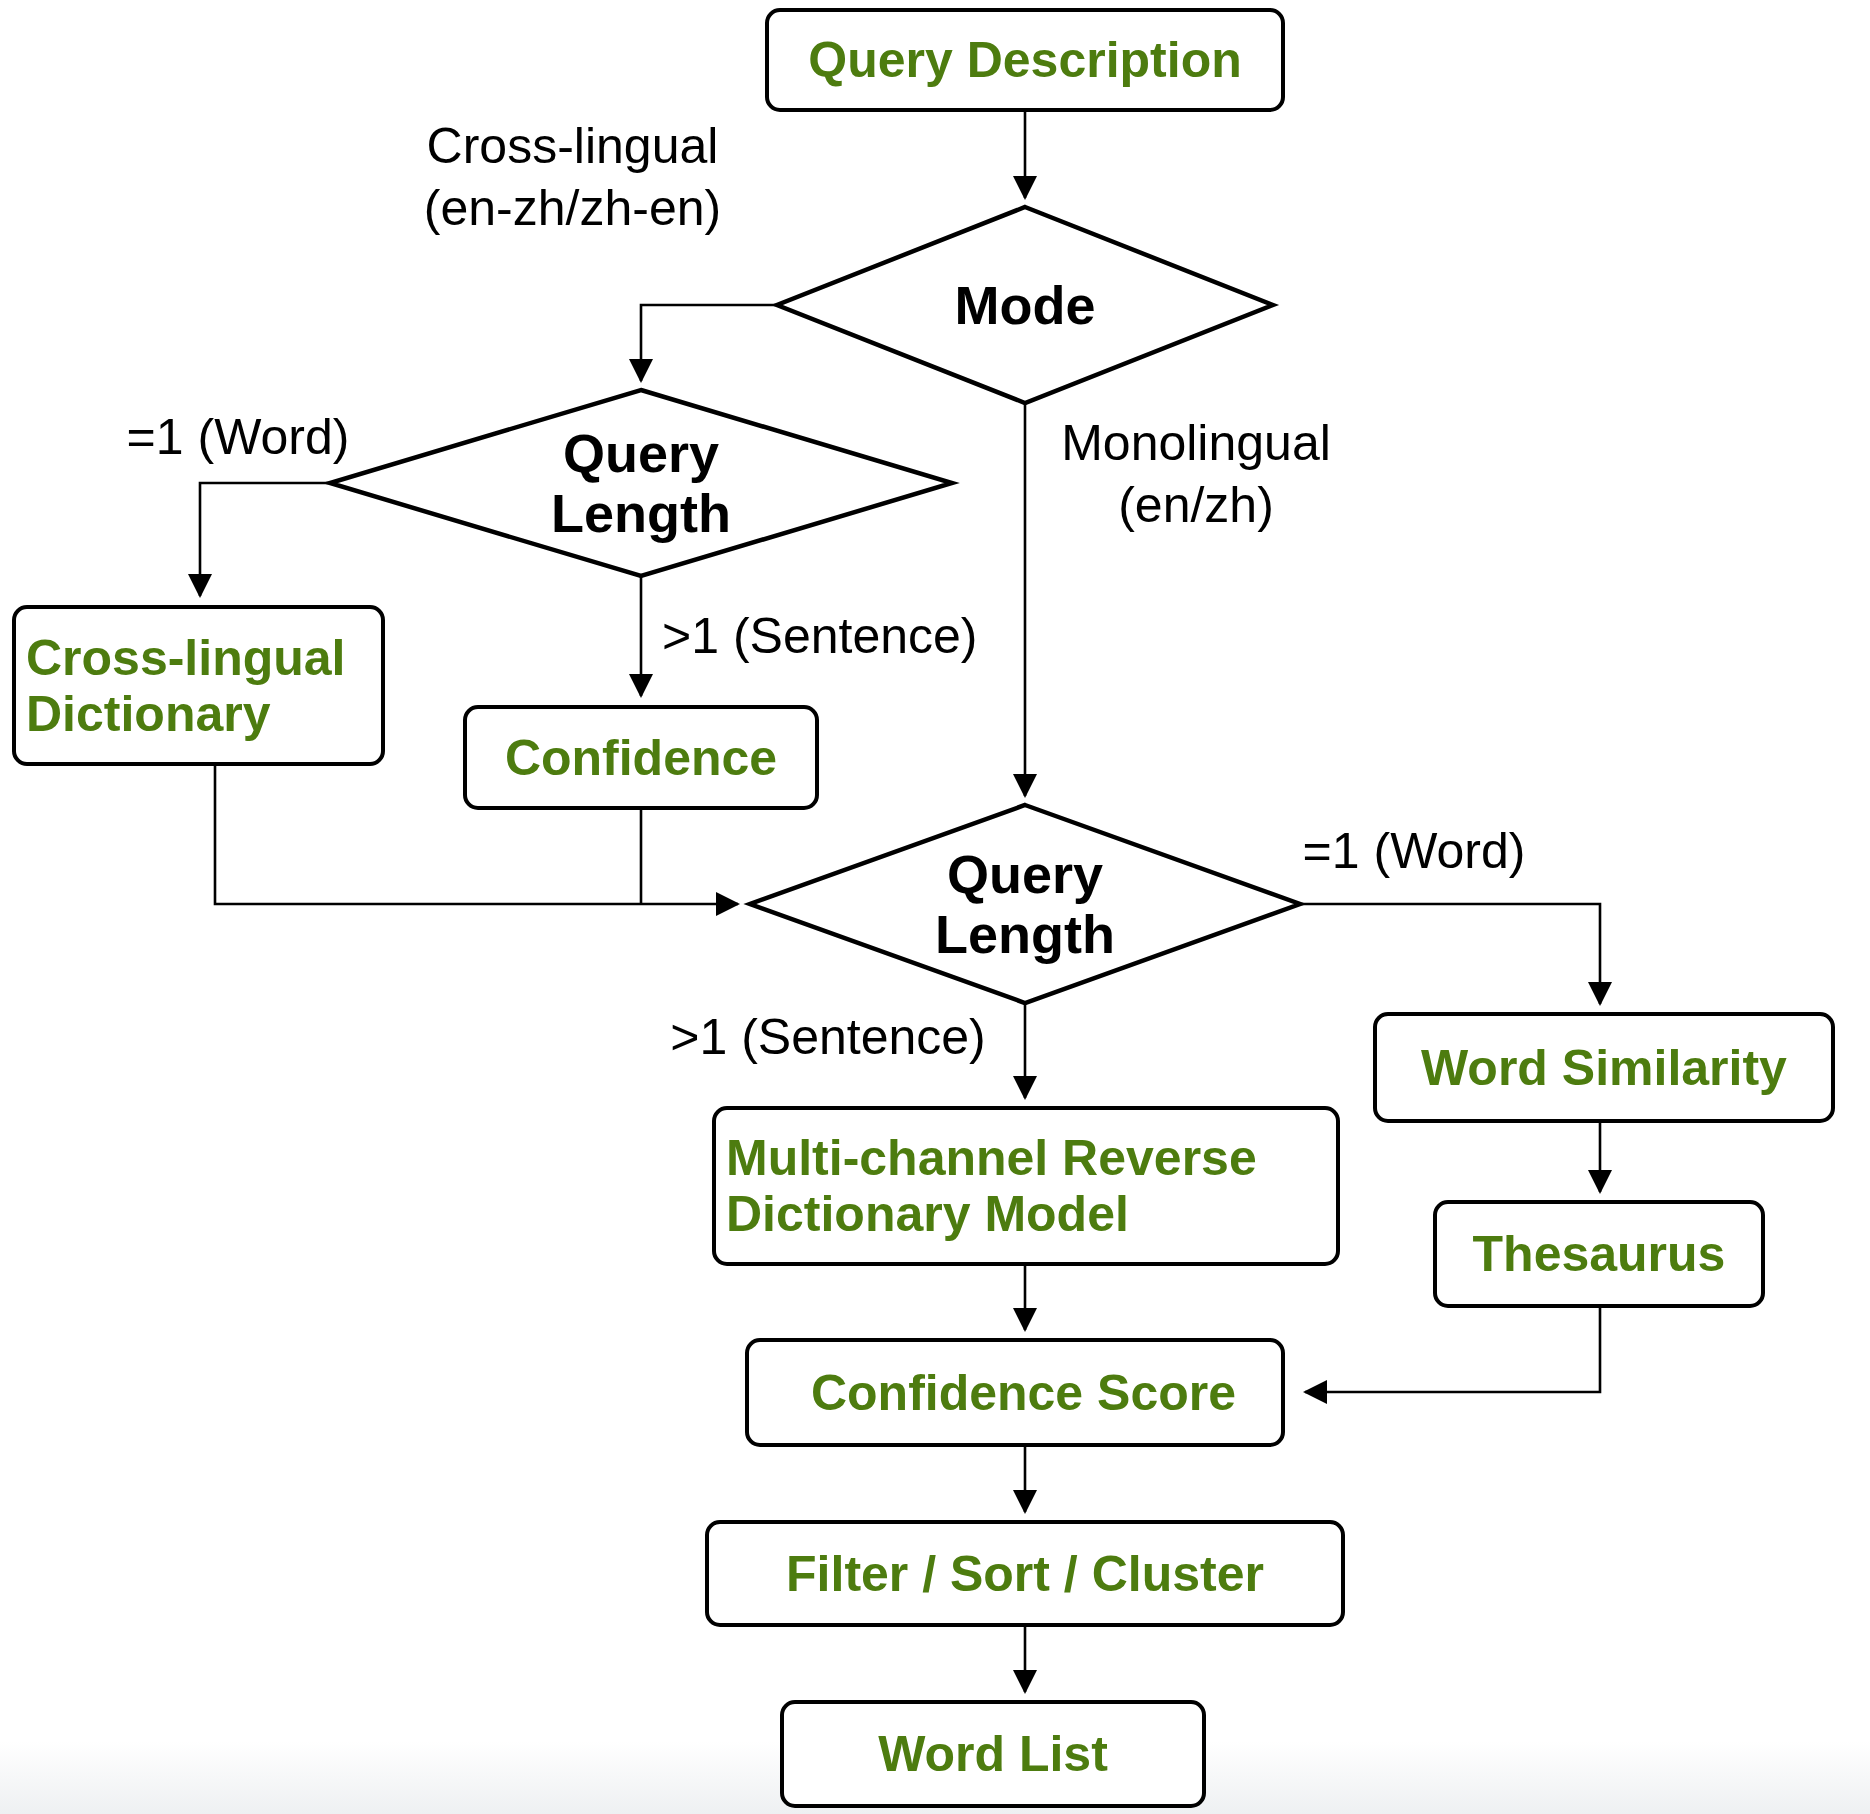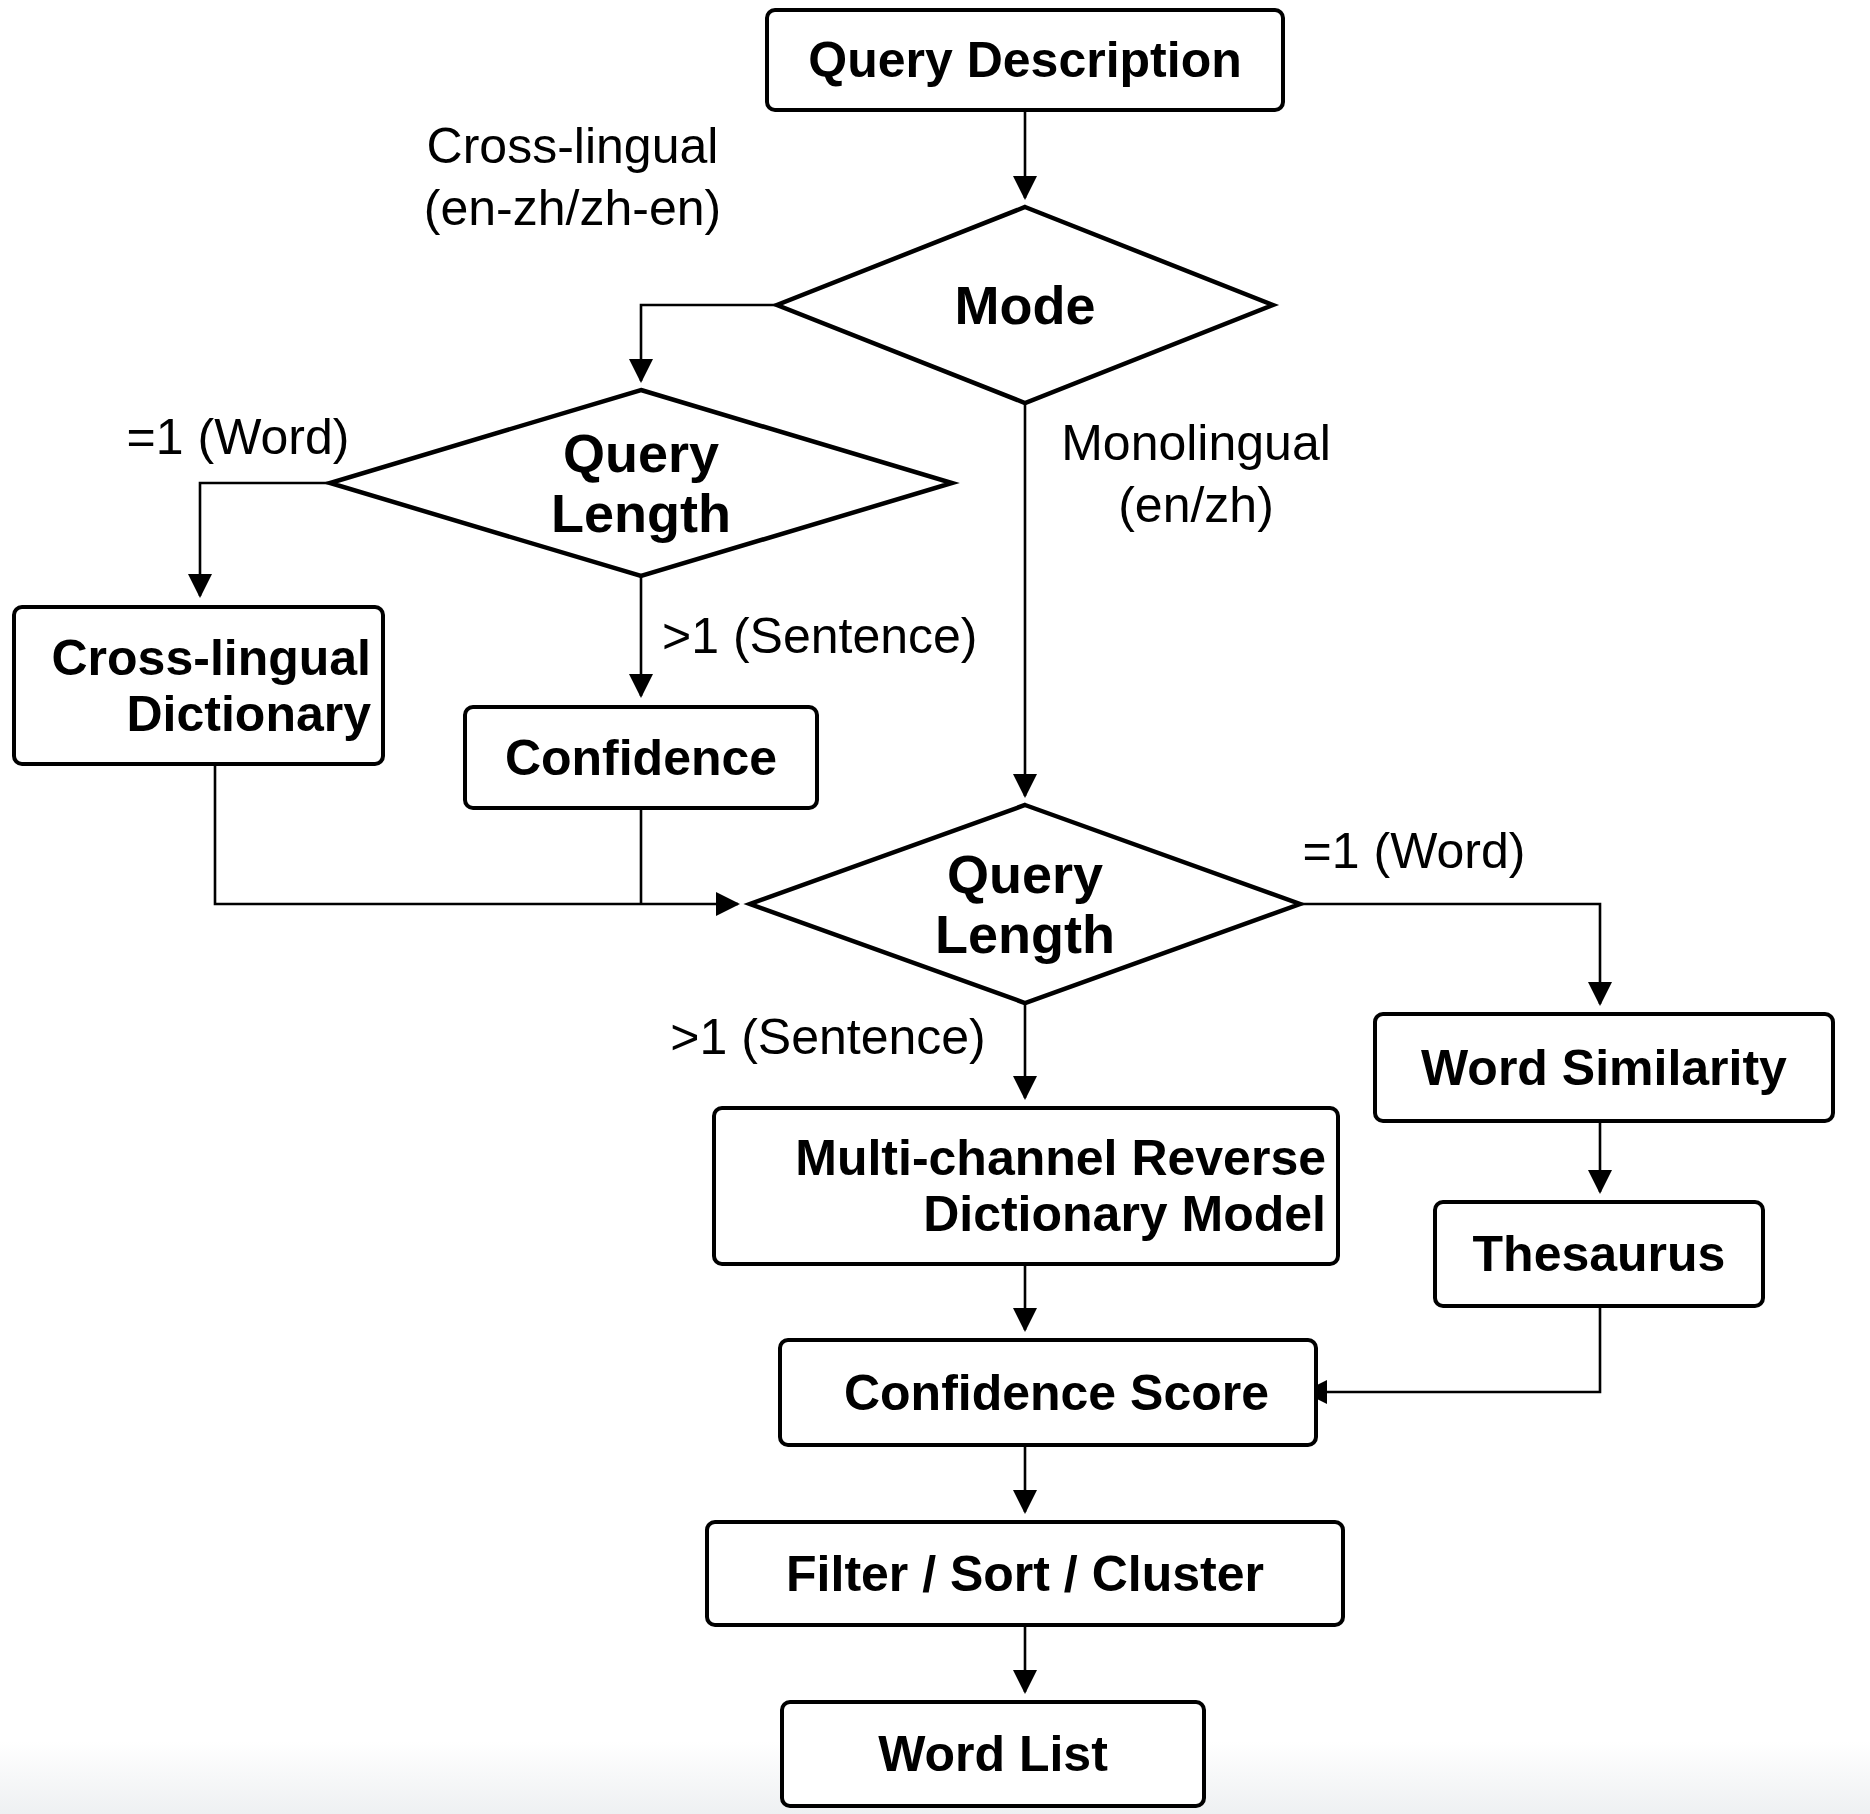--- a/index.html
+++ b/index.html
@@ -15,24 +15,24 @@
     background: linear-gradient(180deg, #ffffff 0%, #ffffff 96%, #eef0f2 100%);
   }
   svg.wires {
     position: absolute; left: 0; top: 0;
     width: 1870px; height: 1814px;
   }
   .node {
     position: absolute;
     background: #ffffff;
     border: 4px solid #000000;
-    border-radius: 10px;
+    border-radius: 15px;
     display: flex; align-items: center; justify-content: center;
-    text-align: right;
-    font-size: 50px; font-weight: 600; color: #000000;
+    text-align: left;
+    font-size: 50px; font-weight: 600; color: #4d7c0f;
     line-height: 1.12;
     box-sizing: border-box;
     padding: 4px 10px;
   }
   .dlabel {
     position: absolute;
     display: flex; flex-direction: column; align-items: center; justify-content: center;
     text-align: center;
     font-size: 54px; font-weight: 600; color: #000000;
     line-height: 60px;
@@ -86,21 +86,21 @@
   <div class="node" style="left:12px; top:605px; width:373px; height:161px;">Cross-lingual Dictionary</div>
 
   <div class="node" style="left:463px; top:705px; width:356px; height:105px;">Confidence</div>
 
   <div class="node" style="left:1373px; top:1012px; width:462px; height:111px;">Word Similarity</div>
 
   <div class="node" style="left:712px; top:1106px; width:628px; height:160px;">Multi-channel Reverse Dictionary Model</div>
 
   <div class="node" style="left:1433px; top:1200px; width:332px; height:108px;">Thesaurus</div>
 
-  <div class="node" style="left:778px; top:1338px; width:540px; height:109px;padding-left:27px;">Confidence Score</div>
+  <div class="node" style="left:745px; top:1338px; width:540px; height:109px;padding-left:27px;">Confidence Score</div>
 
   <div class="node" style="left:705px; top:1520px; width:640px; height:107px;">Filter / Sort / Cluster</div>
 
   <div class="node" style="left:780px; top:1700px; width:426px; height:108px;">Word List</div>
 
   <div class="dlabel" style="left:875px; top:272px; width:300px; height:66px;">Mode</div>
 
   <div class="dlabel" style="left:521px; top:418px; width:240px; height:130px;">Query Length</div>
 
   <div class="dlabel" style="left:905px; top:839px; width:240px; height:130px;">Query Length</div>

